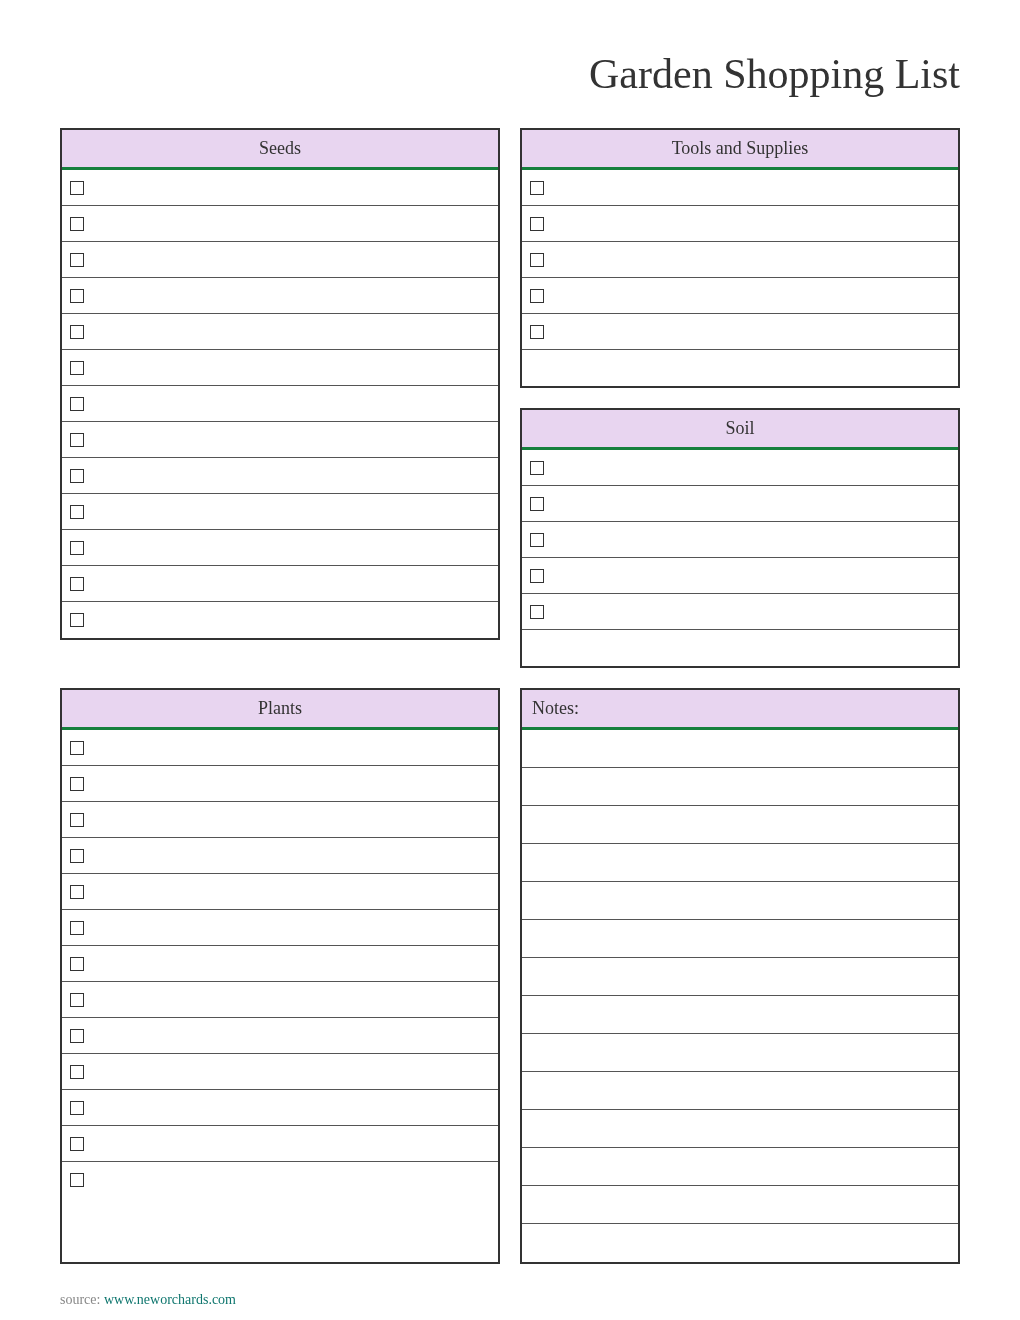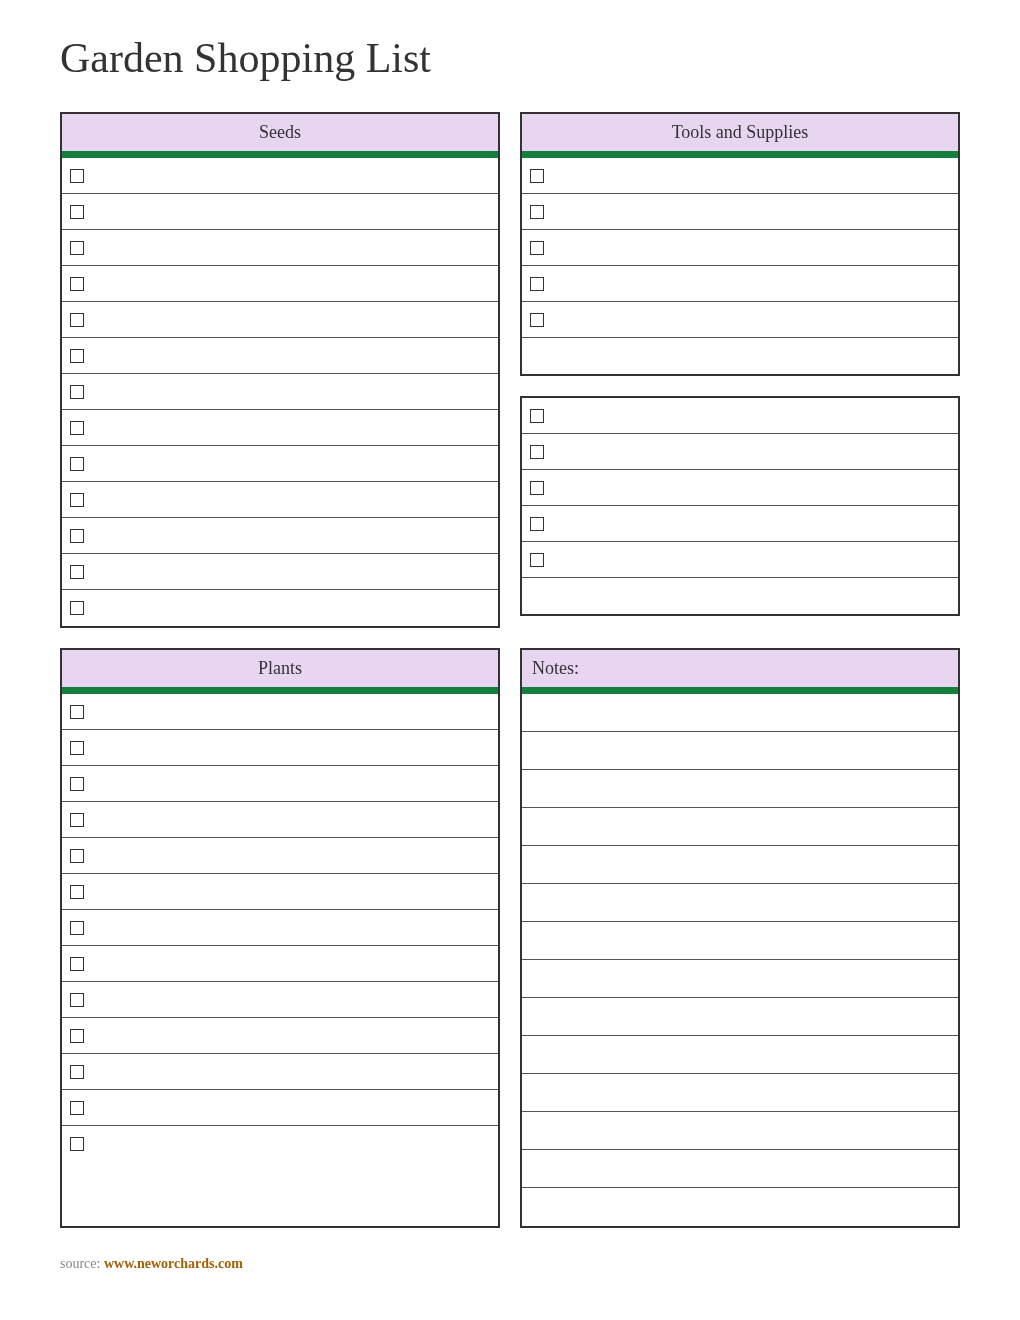--- a/index.html
+++ b/index.html
@@ -4,38 +4,38 @@
   <style>
     * { box-sizing: border-box; margin: 0; padding: 0; }
     body {
       background: #fff;
       font-family: Georgia, serif;
       width: 1020px;
       min-height: 1320px;
       padding: 30px 60px;
     }
     h1 {
-      text-align: left;
+      text-align: right;
       font-size: 42px;
       font-weight: normal;
       color: #333;
       margin-bottom: 30px;
-      margin-top: 4px;
+      margin-top: 20px;
     }
     .section-box {
       border: 2px solid #333;
       overflow: hidden;
     }
     .section-header {
       background: #e8d5f0;
       padding: 8px 12px;
       font-size: 18px;
       color: #333;
       text-align: center;
-      border-bottom: 7px solid #15803d;
+      border-bottom: 3px solid #15803d;
     }
     .notes-header {
       text-align: left;
       padding-left: 10px;
     }
     .checkbox-list {
       padding: 0;
     }
     .checkbox-row {
       display: flex;
@@ -66,22 +66,22 @@
     }
     .note-row:last-child {
       border-bottom: none;
     }
     .source-line {
       margin-top: 16px;
       font-size: 14px;
       color: #888;
     }
     .source-line a, .source-url {
-      color: #a16207;
-      font-weight: bold;
+      color: #0f766e;
+      font-weight: normal;
       text-decoration: none;
     }
     .right-col {
       display: flex;
       flex-direction: column;
       gap: 20px;
       border-radius: 17px;
     }
   </style>
 </head>
@@ -175,20 +175,21 @@
             <span class="cb-line"></span>
           </div>
         <div class="checkbox-row" style="border-bottom:none; min-height:36px;">
             <span class="cb-box" style="visibility:hidden;"></span>
             <span class="cb-line"></span>
           </div>
       </div>
     </div>
 
     <div class="section-box">
+      <div class="section-header">Soil</div>
       <div class="checkbox-list">
         <div class="checkbox-row">
             <span class="cb-box"></span>
             <span class="cb-line"></span>
           </div>
         <div class="checkbox-row">
             <span class="cb-box"></span>
             <span class="cb-line"></span>
           </div>
         <div class="checkbox-row">

